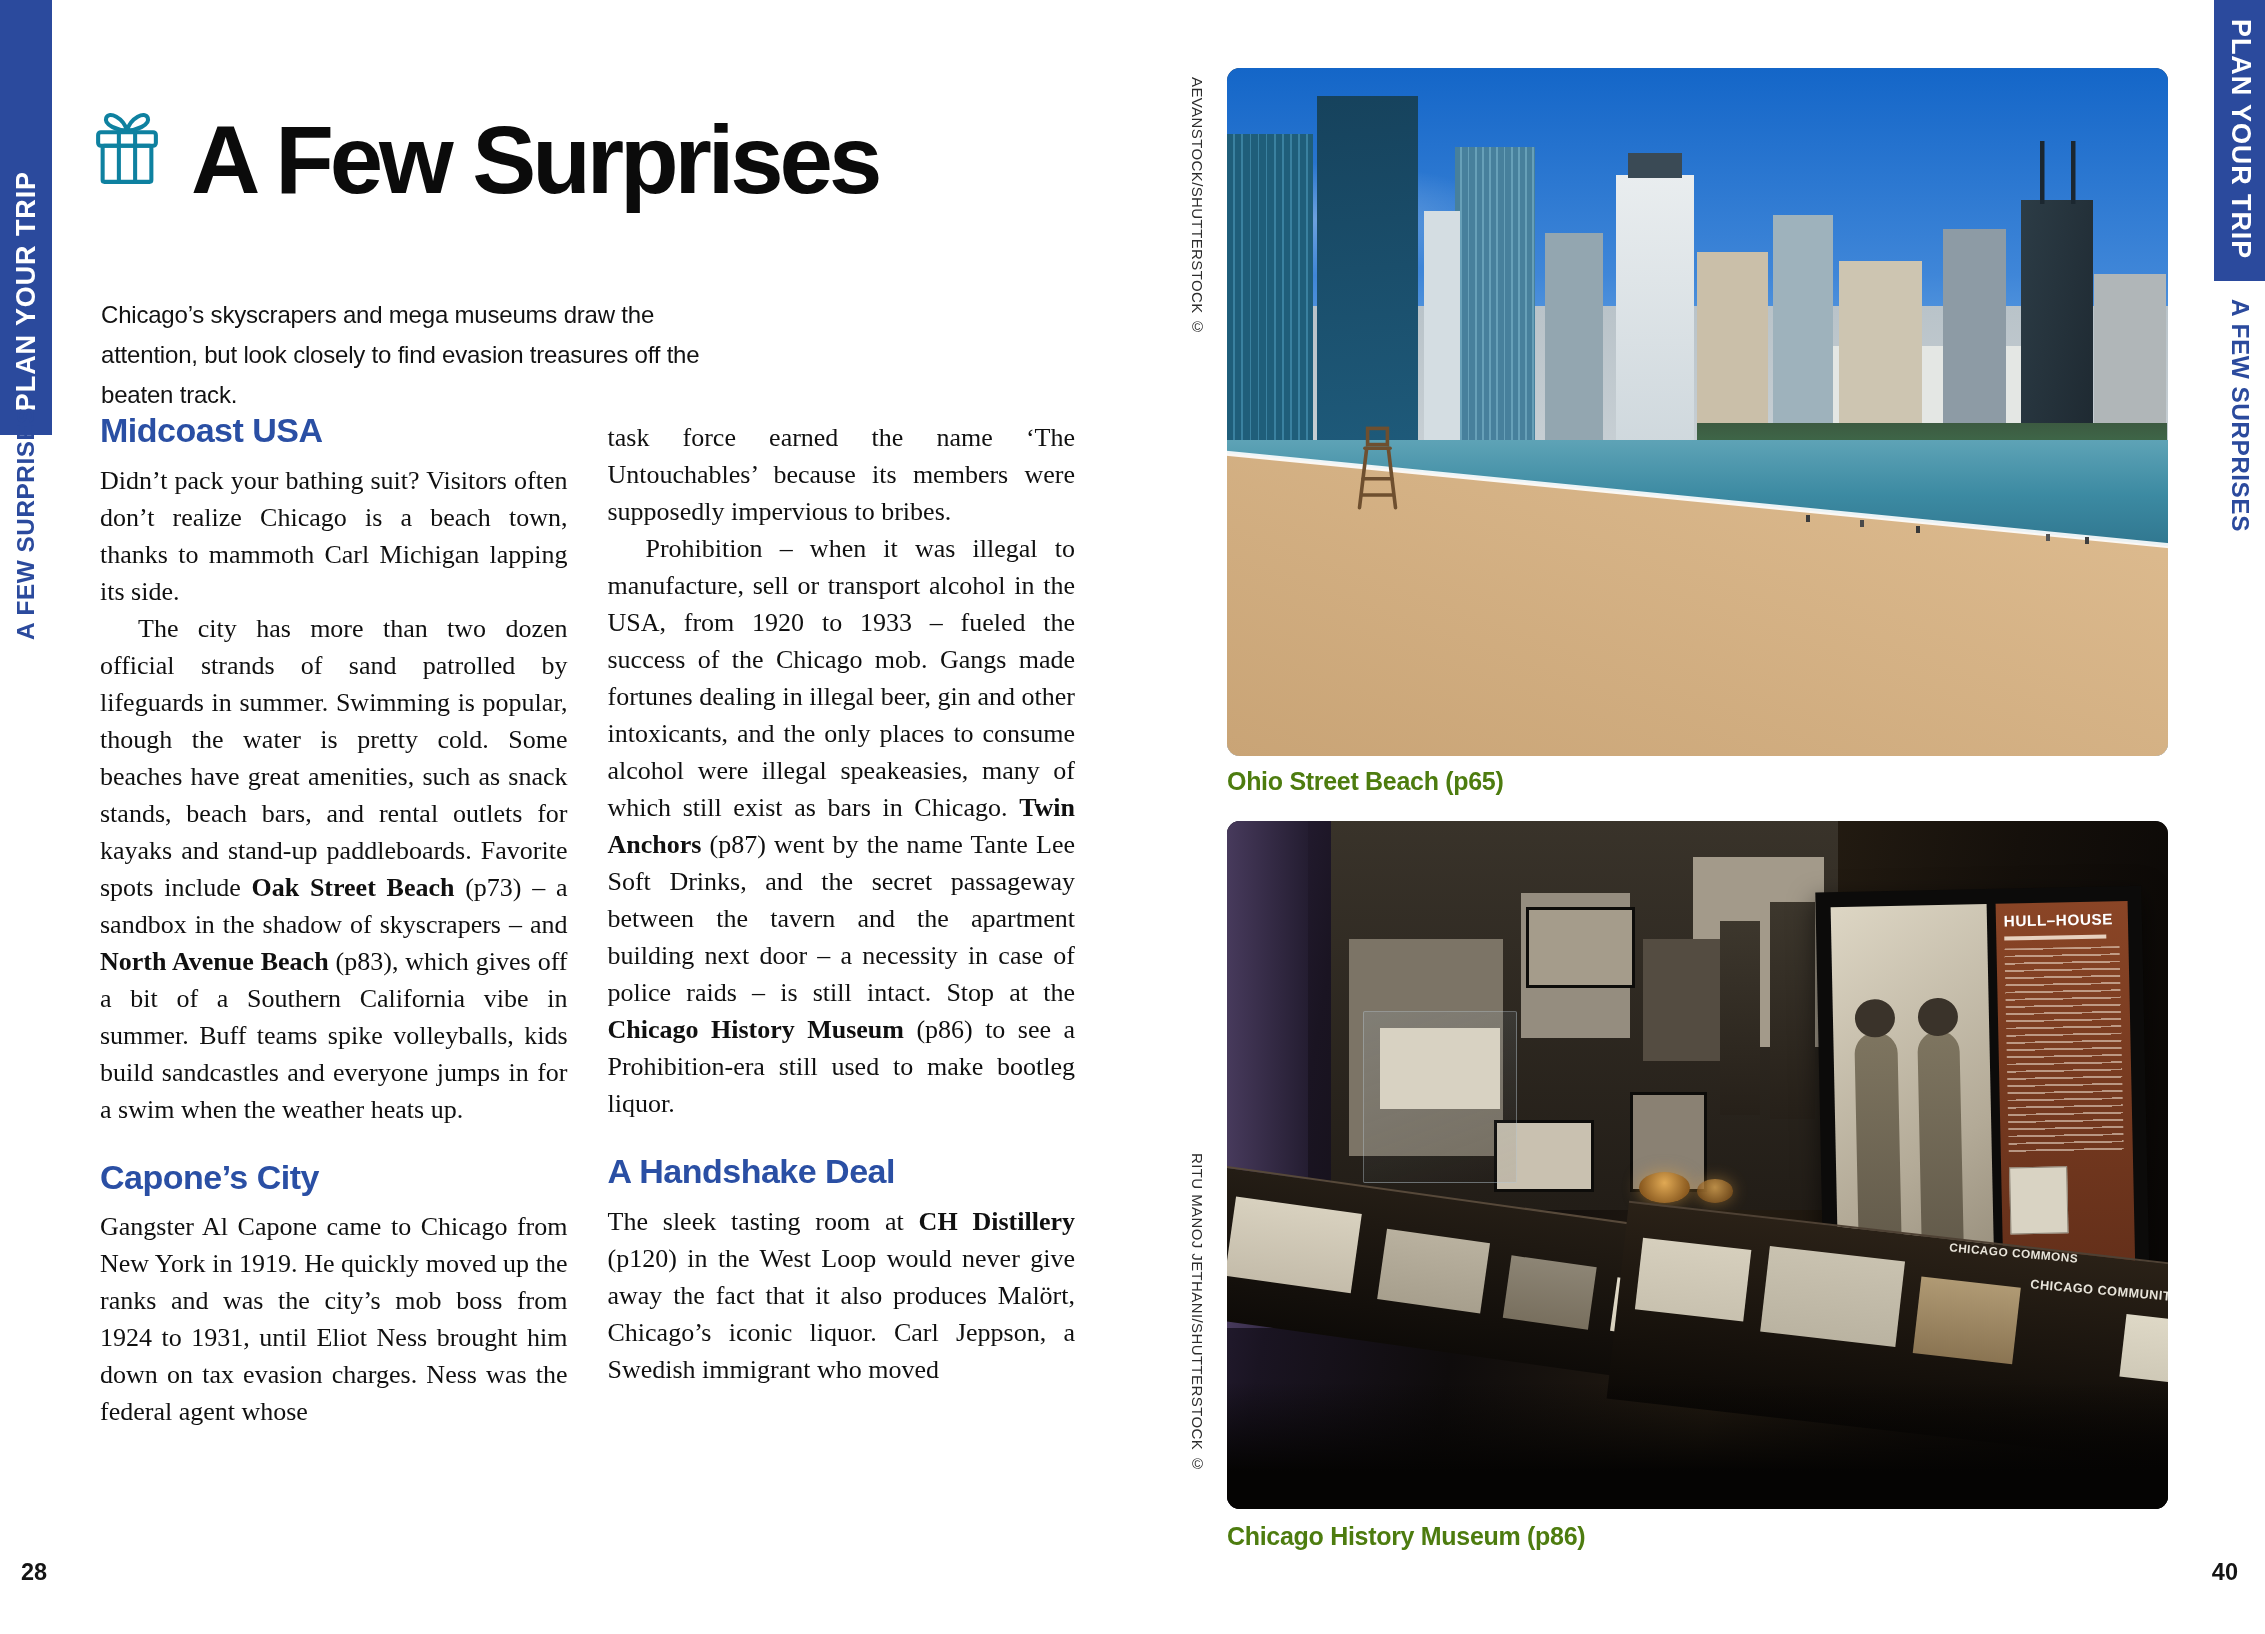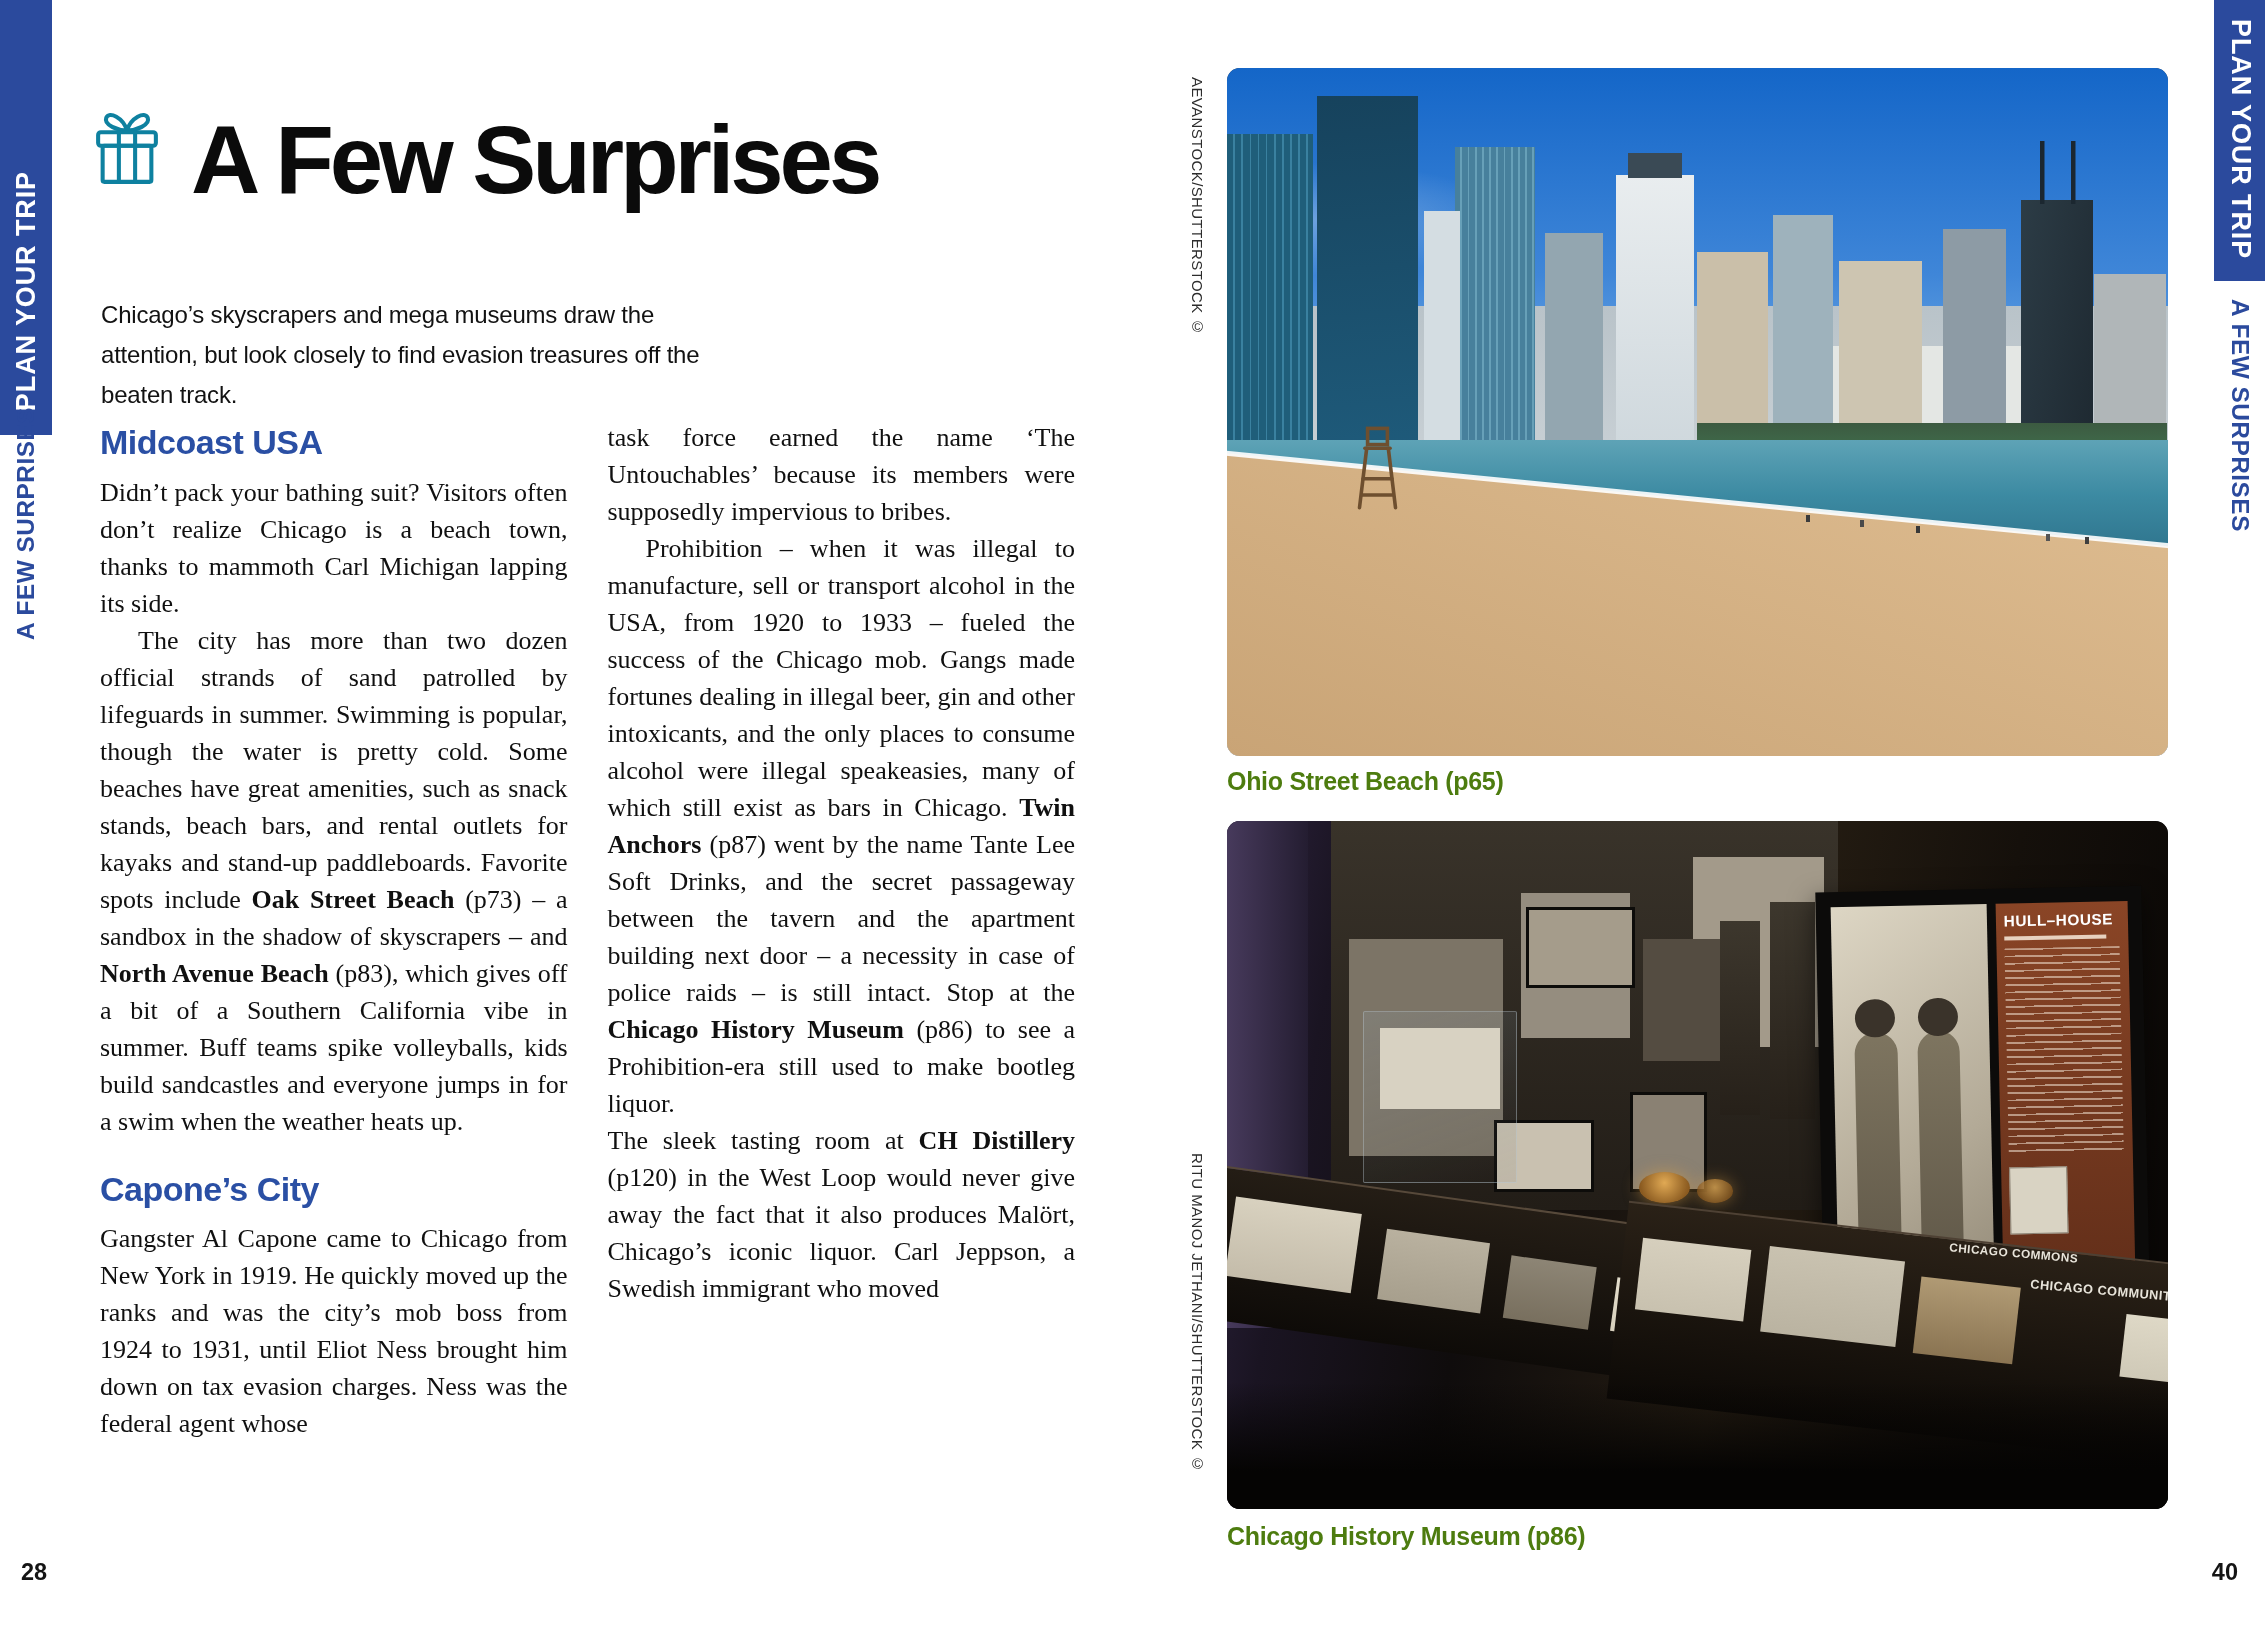--- a/index.html
+++ b/index.html
@@ -47,21 +47,21 @@
   
   .columns {
     position:absolute; left:100px; top:412px; width:975px; display:flex; gap:40px;
   }
   .col { width:468px; font-family:"Liberation Serif", serif; font-size:26px; line-height:37px; color:#101010; text-align:justify; hyphens:auto; }
   .col-2 { padding-top:7.2px; }
   .col h2 {
     font-family:"Liberation Sans", sans-serif; font-size:34px; font-weight:bold;
     color:var(--heading-blue,#2a4fa4); letter-spacing:-0.5px; margin:31px 0 12.7px 0; text-align:left;
   }
-  .col h2:first-child { margin-top:12px; }
+  .col h2:first-child { margin-top:0; }
   .col p { margin:0; }
   .col p.ind { text-indent:38px; }
   .col b, .col p b { font-weight:bold; }
 
   
   .pagenum { position:absolute; top:1559px; font-size:23.5px; font-weight:bold; color:#141414; }
   .pn-left  { left:21px; }
   .pn-right { right:27px; }
 
   
@@ -260,20 +260,21 @@
     <div class="col">
       <h2>Midcoast USA</h2>
       <p>Didn’t pack your bathing suit? Visitors often don’t realize Chicago is a beach town, thanks to mammoth Carl Michigan lapping its side.</p>
       <p class="ind"><span>The city has more than two dozen official strands of sand patrolled by lifeguards in summer. Swimming is popular, though the water is pretty cold. Some beaches have great amenities, such as snack stands, beach bars, and rental outlets for kayaks and stand-up paddleboards. Favorite spots include </span><b>Oak Street Beach</b><span> (p73) – a sandbox in the shadow of skyscrapers – and </span><b>North Avenue Beach</b><span> (p83), which gives off a bit of a Southern California vibe in summer. Buff teams spike volleyballs, kids build sandcastles and everyone jumps in for a swim when the weather heats up.</span></p>
       <h2>Capone’s City</h2>
       <p>Gangster Al Capone came to Chicago from New York in 1919. He quickly moved up the ranks and was the city’s mob boss from 1924 to 1931, until Eliot Ness brought him down on tax evasion charges. Ness was the federal agent whose</p>
     </div>
     <div class="col col-2">
       <p>task force earned the name ‘The Untouchables’ because its members were supposedly impervious to bribes.</p>
       <p class="ind"><span>Prohibition – when it was illegal to manufacture, sell or transport alcohol in the USA, from 1920 to 1933 – fueled the success of the Chicago mob. Gangs made fortunes dealing in illegal beer, gin and other intoxicants, and the only places to consume alcohol were illegal speakeasies, many of which still exist as bars in Chicago. </span><b>Twin Anchors</b><span> (p87) went by the name Tante Lee Soft Drinks, and the secret passageway between the tavern and the apartment building next door – a necessity in case of police raids – is still intact. Stop at the </span><b>Chicago History Museum</b><span> (p86) to see a Prohibition-era still used to make bootleg liquor.</span></p>
+      <h2>A Handshake Deal</h2>
       <p><span>The sleek tasting room at </span><b>CH Distillery</b><span> (p120) in the West Loop would never give away the fact that it also produces Malört, Chicago’s iconic liquor. Carl Jeppson, a Swedish immigrant who moved</span></p>
     </div>
   </section>
 
   <div class="pagenum pn-left">28</div>
 
   <div class="credit credit-1">AEVANSTOCK/SHUTTERSTOCK ©</div>
   <figure class="photo photo-beach">
     <div class="sky"></div>
     <div class="clouds"></div>

